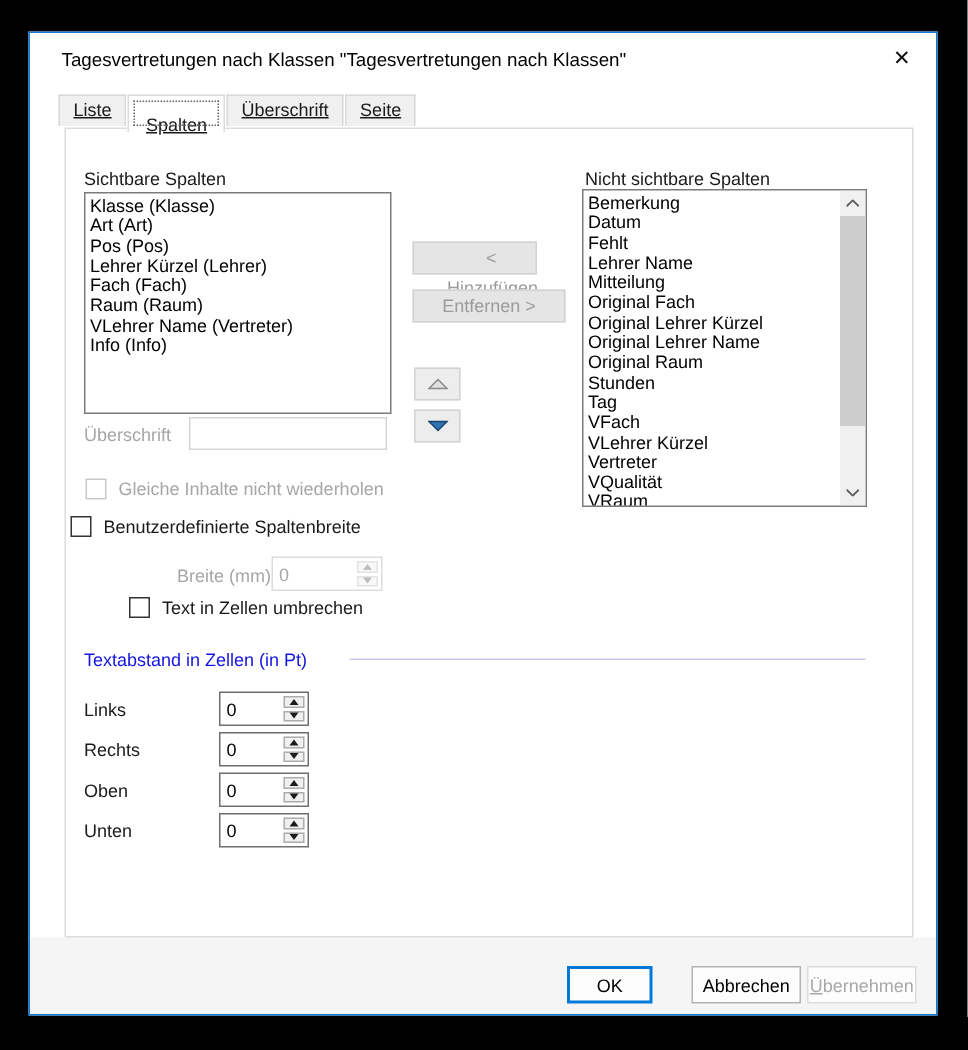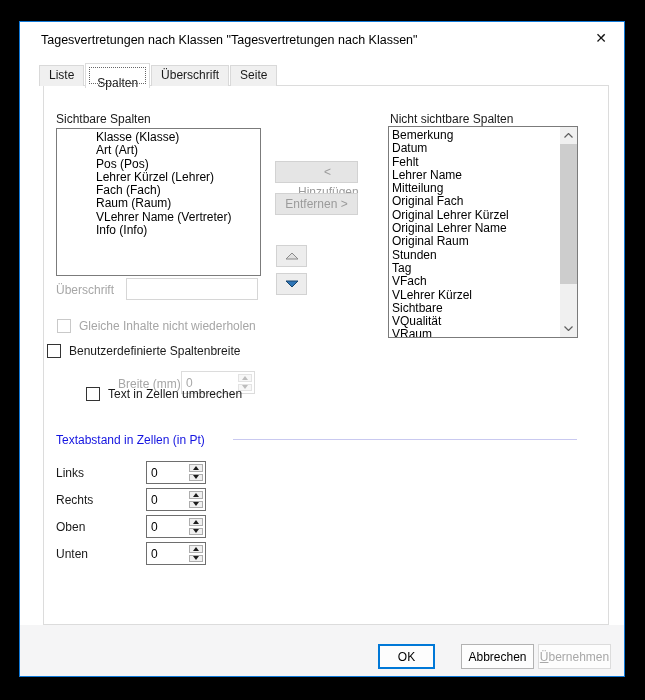--- a/index.html
+++ b/index.html
@@ -14,21 +14,21 @@
   }
   .dialog {
     position:absolute; left:19px; top:21px; width:606px; height:656px;
     background:#fff; border:1px solid #1079d8;
   }
   
   .titlebar { position:absolute; left:0; top:0; width:100%; height:40px; background:#fff; }
   .title { position:absolute; left:21px; top:11px; font-size:12.5px; color:#000; white-space:nowrap; }
   .close { position:absolute; right:17px; top:8px; font-size:14px; color:#111; cursor:pointer; line-height:16px; }
   
-  .tabs { position:absolute; left:19px; top:41px; height:23px; display:flex; align-items:flex-end; z-index:3; }
+  .tabs { position:absolute; left:19px; top:41px; height:23px; display:flex; z-index:3;text-decoration:underline; }
   .tab {
     height:21px; line-height:19px; padding:0 9px; background:#f0f0f0;
     border:1px solid #d9d9d9; border-bottom:none; margin-right:1px; position:relative; cursor:pointer;
   }
   .tab.active {
     height:25px; line-height:23px; background:#fff; border-color:#dcdcdc;
     margin-bottom:-2px; z-index:4; padding:8px 11px;
   }
   .tab.active::after {
     content:""; position:absolute; left:3px; right:3px; top:3px; bottom:4px;
@@ -115,38 +115,38 @@
   <div class="tabs">
     <div class="tab"><span>Liste</span></div>
     <div class="tab active"><span>Spalten</span></div>
     <div class="tab"><span>Überschrift</span></div>
     <div class="tab"><span>Seite</span></div>
   </div>
 
   <div class="panel"></div>
 
   <div class="abs lbl" style="left:36px; top:90px;">Sichtbare Spalten</div>
-  <div class="listbox" style="left:36px; top:106px; width:205px; height:148px;padding-left:36px;">
+  <div class="listbox" style="left:36px; top:106px; width:205px; height:148px;">
     <div class="list-items">
         <div class="list-item">Klasse (Klasse)</div>
         <div class="list-item">Art (Art)</div>
         <div class="list-item">Pos (Pos)</div>
         <div class="list-item">Lehrer Kürzel (Lehrer)</div>
         <div class="list-item">Fach (Fach)</div>
         <div class="list-item">Raum (Raum)</div>
         <div class="list-item">VLehrer Name (Vertreter)</div>
         <div class="list-item">Info (Info)</div>
       </div>
   </div>
 
   <div class="abs lbl dim" style="left:36px; top:261px;">Überschrift</div>
   <input class="textfield" style="left: 106px; top: 256px; width: 132px; height: 22px;" value="">
 
   <div class="btn-gray" style="left:255px; top:139px; width:83px; height:22px;padding-left:22px;">&lt; Hinzufügen</div>
-  <div class="btn-gray" style="left:255px; top:171px; width:83px; height:22px;">Entfernen &gt;</div>
+  <div class="btn-gray" style="left:255px; top:171px; width:102px; height:22px;">Entfernen &gt;</div>
 
   <div class="arrow-btn" style="left:256px; top:223px; width:31px; height:22px;">
     <span>
       <svg width="14" height="8" viewBox="0 0 14 8">
           <polygon points="7,1 13,7 1,7" fill="#e0e0e0" stroke="#8a8a8a" stroke-width="1"></polygon>
         </svg>
     </span>
   </div>
   <div class="arrow-btn" style="left:256px; top:251px; width:31px; height:22px;">
     <span>
@@ -165,21 +165,21 @@
         <div class="list-item">Lehrer Name</div>
         <div class="list-item">Mitteilung</div>
         <div class="list-item">Original Fach</div>
         <div class="list-item">Original Lehrer Kürzel</div>
         <div class="list-item">Original Lehrer Name</div>
         <div class="list-item">Original Raum</div>
         <div class="list-item">Stunden</div>
         <div class="list-item">Tag</div>
         <div class="list-item">VFach</div>
         <div class="list-item">VLehrer Kürzel</div>
-        <div class="list-item">Sichtbare</div>
+        <div class="list-item">Vertreter</div>
         <div class="list-item">VQualität</div>
         <div class="list-item">VRaum</div>
       </div>
     <div class="vscroll">
       <div class="sb-btn sb-up">
         <svg width="9" height="5" viewBox="0 0 9 5">
             <polyline points="0.5,4.5 4.5,0.5 8.5,4.5" fill="none" stroke="#5f5f5f" stroke-width="1.2"></polyline>
           </svg>
       </div>
       <div class="sb-thumb"></div>
@@ -207,21 +207,21 @@
     <div class="spin-btns">
       <div class="spin-btn">
           <i class="tri up"></i>
         </div>
       <div class="spin-btn">
           <i class="tri down"></i>
         </div>
     </div>
   </div>
 
-  <div class="cbrow" style="left:27px; top:365px;padding-left:39px;">
+  <div class="cbrow" style="left:27px; top:376px;padding-left:39px;">
     <span class="cb"></span>
     <span class="lbl">Text in Zellen umbrechen</span>
   </div>
 
   <div class="group-title" style="left:36px; top:411px;">Textabstand in Zellen (in Pt)</div>
   <div class="group-line" style="left:213px; top:417px; width:344px;"></div>
 
   <div class="abs lbl" style="left:36px; top:444px;">Links</div>
   <div class="spin" style="left:126px; top:439px; width:60px; height:23px;">
     <input value="0" style="">

